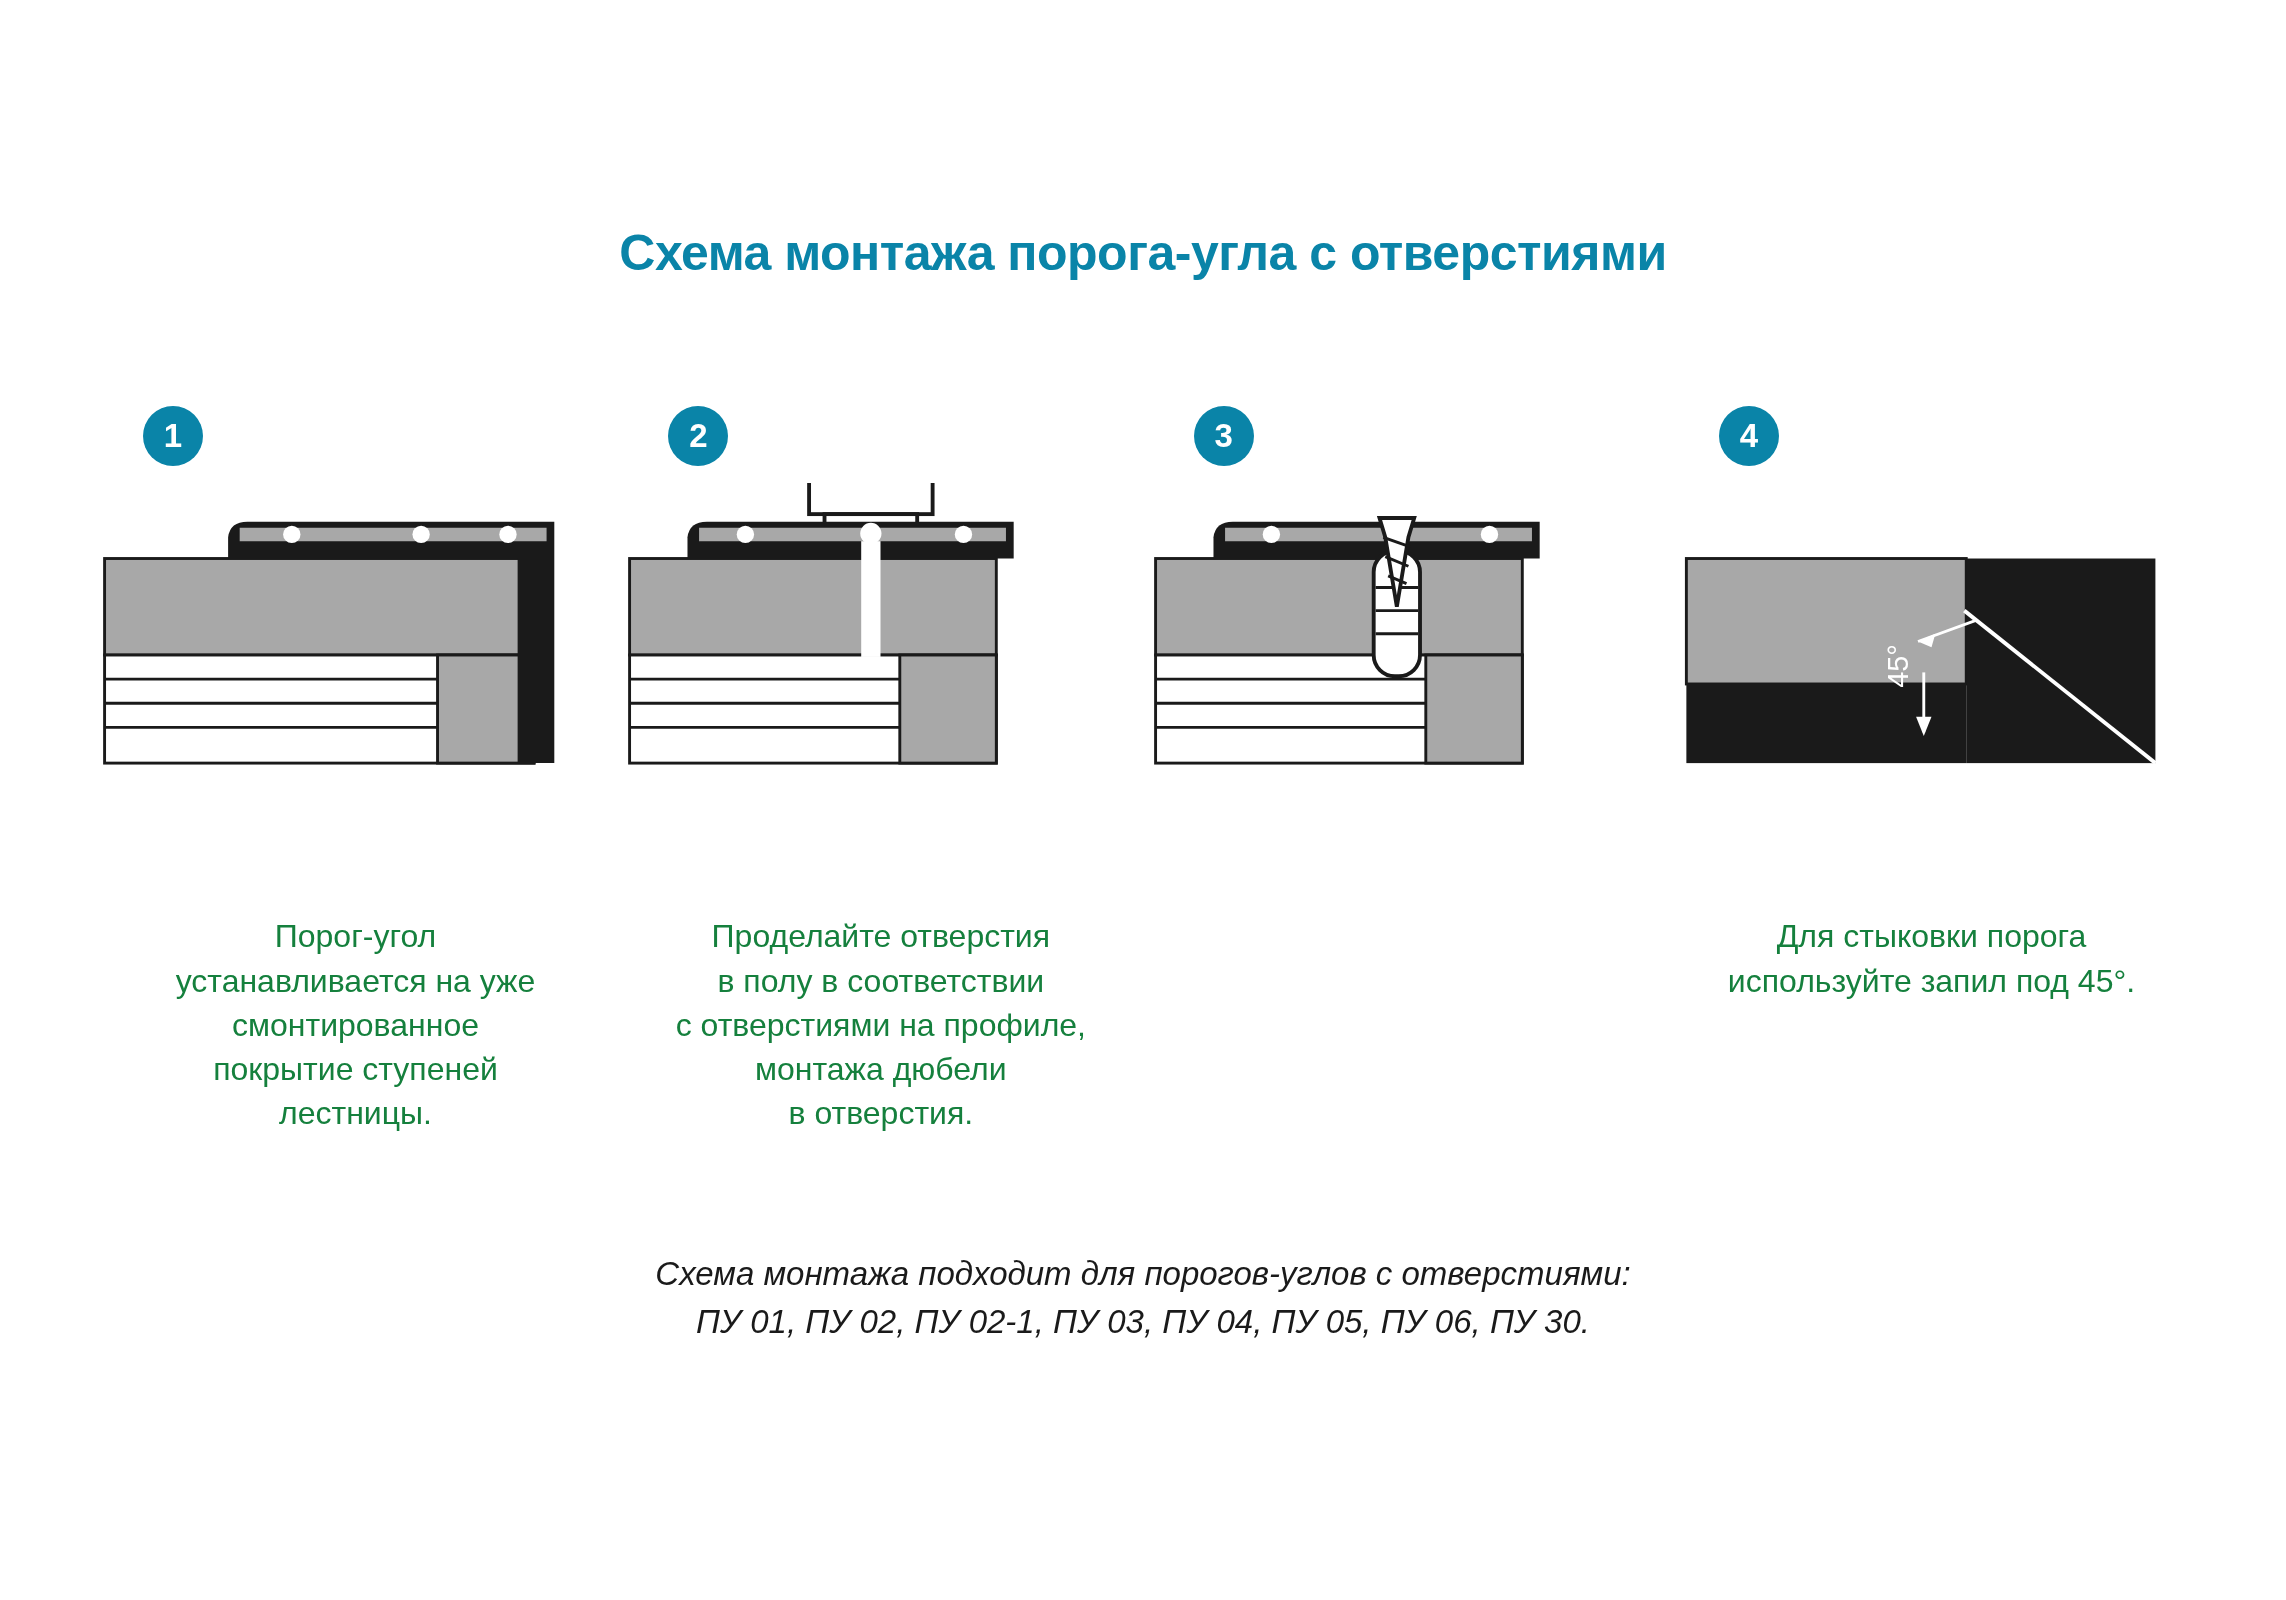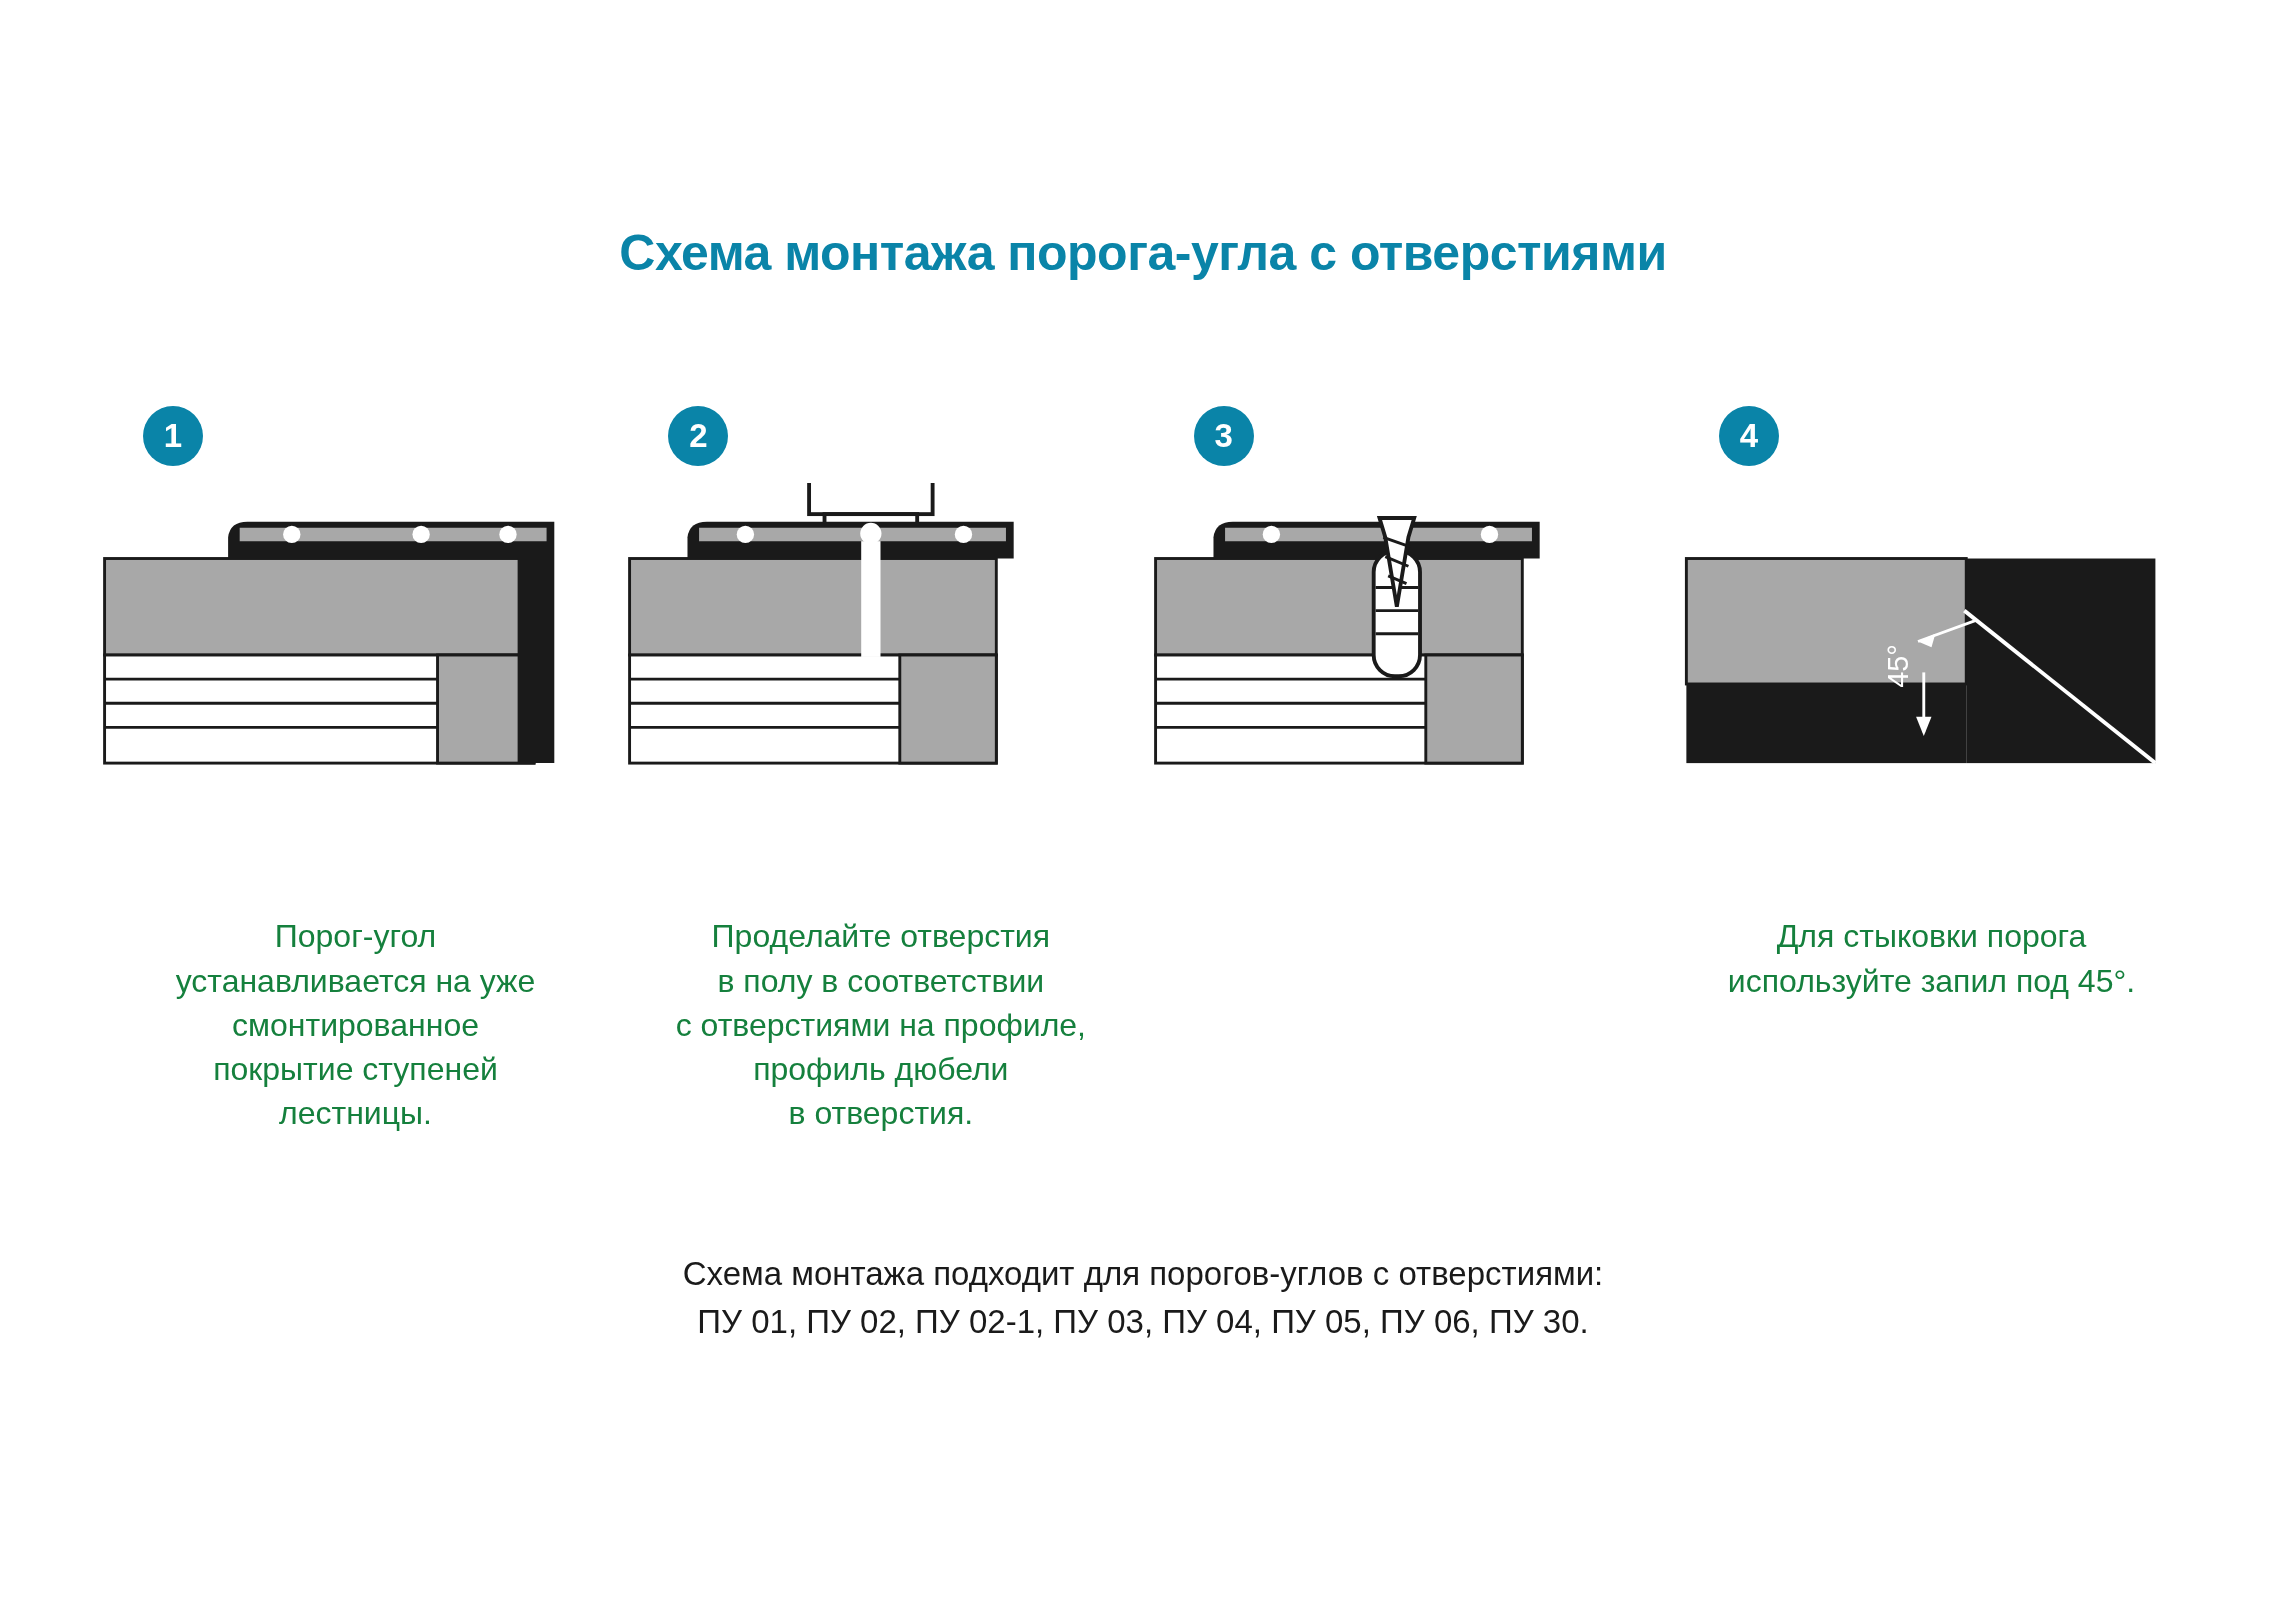--- a/index.html
+++ b/index.html
@@ -79,20 +79,21 @@
   .footer {
     position: absolute;
     top: 1250px;
     left: 0;
     width: 2286px;
     text-align: center;
     font-size: 33px;
     line-height: 1.45;
     color: #1a1a1a;
     white-space: pre-line;
+    font-style: italic;
   }
 </style>
 </head>
 <body>
 
 <div class="page">
 
   <div class="title">Схема монтажа порога-угла с отверстиями</div>
 
   <div class="steps">
@@ -158,21 +159,21 @@
           <circle cx="132" cy="53" r="9" fill="#ffffff"></circle>
           <circle cx="262" cy="52" r="11" fill="#ffffff"></circle>
           <circle cx="358" cy="53" r="9" fill="#ffffff"></circle>
 
           <rect x="252" y="60" width="20" height="120" fill="#ffffff" stroke="#1a1a1a" stroke-width="0"></rect>
         </svg>
       </div>
       <div class="caption">Проделайте отверстия
 в полу в соответствии
 с отверстиями на профиле,
-профиль дюбели
+монтажа дюбели
 в отверстия.</div>
     </div>
 
     <div class="step">
       <div class="badge">3</div>
       <div class="art">
         <svg width="525" height="290" viewBox="0 0 544 300" xmlns="http://www.w3.org/2000/svg">
           <rect x="12" y="78" width="380" height="100" fill="#a8a8a8" stroke="#1a1a1a" stroke-width="3"></rect>
           <rect x="12" y="178" width="380" height="112" fill="#ffffff" stroke="#1a1a1a" stroke-width="3"></rect>
           <line x1="12" y1="203" x2="392" y2="203" stroke="#1a1a1a" stroke-width="3"></line>

